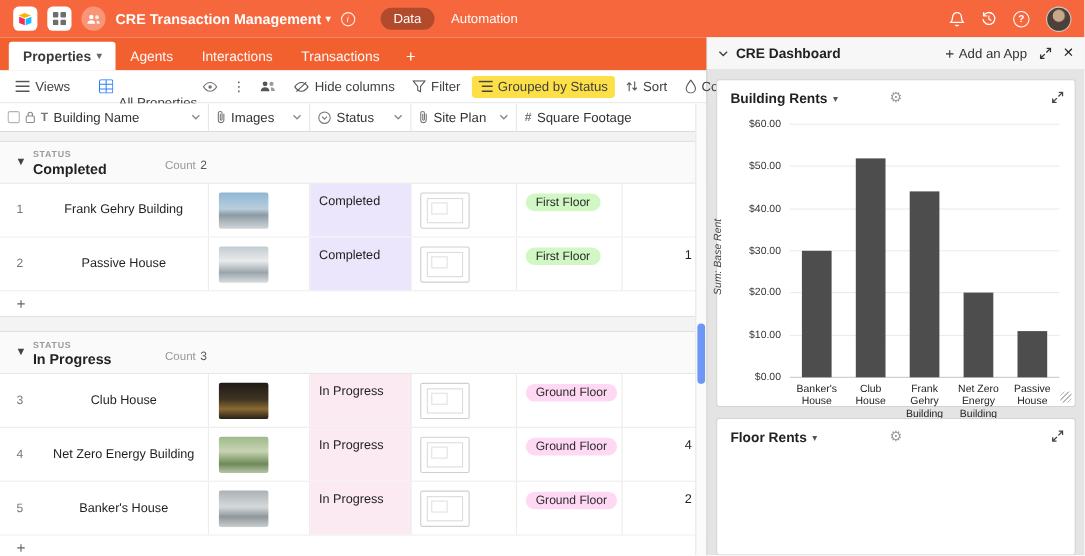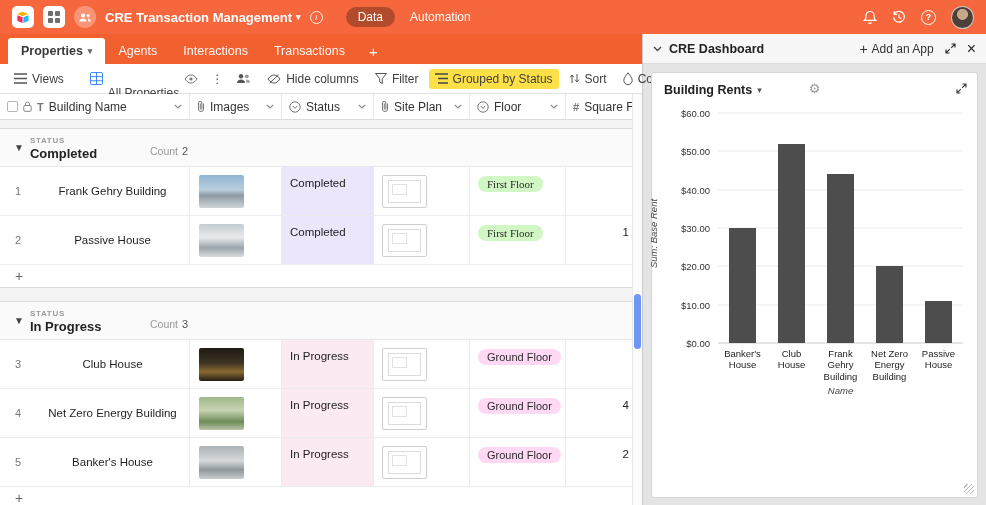--- a/index.html
+++ b/index.html
@@ -72,42 +72,42 @@
   .p5 { background:linear-gradient(180deg,#aab2b6 0%,#d6d9da 45%,#8f979b 72%,#c9cdce 100%); }
   .c-status { align-items:flex-start; padding:10px 8px; font-size:11.5px; color:#222; }
   .tint-completed { background:#ebe6fc; }
   .tint-progress { background:#fceaf3; }
   .c-site { align-items:center; padding-left:8px; }
   .plan { width:45px; height:33px; background:#fff; border:1px solid #cfcfcf; border-radius:2px; position:relative; }
   .plan::before { content:""; position:absolute; left:5px; right:5px; top:4px; bottom:4px; border:1px solid #dcdcdc; }
   .plan::after { content:""; position:absolute; left:9px; top:8px; width:13px; height:9px; border:1px solid #e2e2e2; }
   .c-floor { align-items:flex-start; padding:9px 8px; }
   .badge { padding:2px 9px; border-radius:10px; font-size:11px; color:#2b2b2b; white-space:nowrap; }
-  .badge-green { background:#d1f7c4;font-family:Liberation Serif, serif; }
+  .badge-green { background:#d1f7c4; }
   .badge-pink { background:#ffd9f3; }
   .c-square { align-items:flex-start; justify-content:flex-end; padding:10px 12px 0 4px; font-size:11.5px; color:#222; }
   .add-row { height:22px; display:flex; align-items:center; padding-left:15px; color:#666; font-size:14px; background:#fff; }
 
   
   .vscroll { position:absolute; right:0; top:60px; bottom:0; width:10px; background:#fbfbfb; border-left:1px solid #e8e8e8; }
   .vthumb { position:absolute; left:1px; top:200px; width:7px; height:55px; border-radius:4px; background:#6e96f5; }
 
   
   .apps { width:344px; display:flex; flex-direction:column; background:#e4e4e4; border-left:1px solid #c9c9c9; min-height:0; }
   .apps-bar { height:26px; background:#ededed; border-bottom:1px solid #d9d9d9; display:flex; align-items:center; gap:6px; padding:0 10px; font-size:10.5px; font-weight:700; letter-spacing:.4px; color:#333; flex:0 0 auto; }
   .dash-bar { height:30px; background:#f7f7f7; border-bottom:1px solid #dcdcdc; display:flex; align-items:center; gap:7px; padding:0 10px; flex:0 0 auto; }
   .dash-title { font-weight:700; font-size:12.5px; color:#222; }
   .dash-right { margin-left:auto; display:flex; align-items:center; gap:11px; }
   .add-app { display:flex; align-items:center; gap:4px; font-size:12px; color:#333; }
   .add-app .plus { font-size:14px; line-height:1; }
   .close-x { font-size:16px; color:#222; line-height:1; }
 
   .apps-content { flex:1; min-height:0; padding:8px 8px 0 8px; display:flex; flex-direction:column; gap:10px; overflow:hidden; }
   .card { background:#fff; border:1px solid #d4d4d4; border-radius:3px; position:relative; }
-  .card1 { height:426px; flex:0 0 auto; }
+  .card1 { height:298px; flex:0 0 auto; }
   .card2 { flex:1; min-height:0; }
   .card-head { display:flex; align-items:center; padding:10px 12px 2px; position:relative; }
   .card-title { font-weight:700; font-size:12.5px; color:#222; }
   .card-chev { font-size:9px; color:#555; margin-left:5px; }
   .gear { position:absolute; left:50%; transform:translateX(-50%); top:8px; color:#9a9a9a; font-size:13px; }
   .card-expand { position:absolute; right:10px; top:10px; }
   .resize-handle { position:absolute; right:3px; bottom:3px; width:10px; height:10px;
       background:repeating-linear-gradient(135deg, transparent 0 2px, #b9b9b9 2px 3px); }
 
   
@@ -311,32 +311,20 @@
           <svg width="8" height="13" viewBox="0 0 8 13">
               <path d="M6.5 3.5v5.5a2.5 2.5 0 0 1-5 0v-6a1.7 1.7 0 0 1 3.4 0v5.5a.8.8 0 0 1-1.6 0V3.5" fill="none" stroke="#777"></path>
             </svg>
           <span>Site Plan</span>
           <span class="hchev">
               <svg width="8" height="5" viewBox="0 0 8 5">
                 <path d="M.8.8 4 4 7.2.8" fill="none" stroke="#888" stroke-width="1.2"></path>
               </svg>
             </span>
         </div>
-        <div class="hcell w-floor">
-          <svg width="12" height="12" viewBox="0 0 12 12">
-              <circle cx="6" cy="6" r="5.2" fill="none" stroke="#777"></circle>
-              <path d="M3.8 5 6 7.4 8.2 5" fill="none" stroke="#777"></path>
-            </svg>
-          <span>Floor</span>
-          <span class="hchev">
-              <svg width="8" height="5" viewBox="0 0 8 5">
-                <path d="M.8.8 4 4 7.2.8" fill="none" stroke="#888" stroke-width="1.2"></path>
-              </svg>
-            </span>
-        </div>
         <div class="hcell w-square">
           <span class="hashicon">#</span>
           <span>Square Footage</span>
         </div>
       </div>
 
       <div class="gridbody">
 
         <div class="group">
           <div class="group-head">

